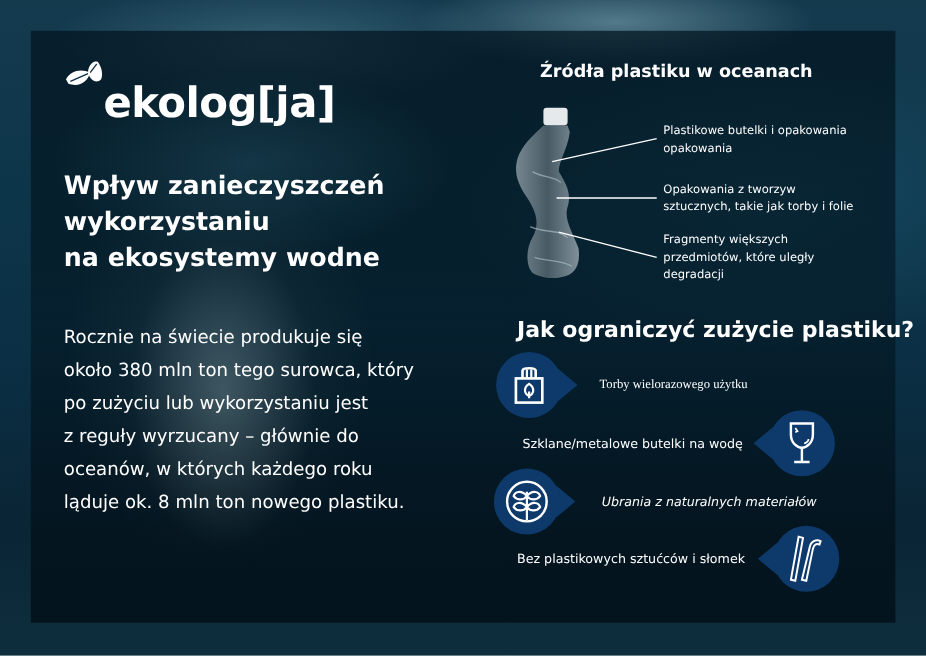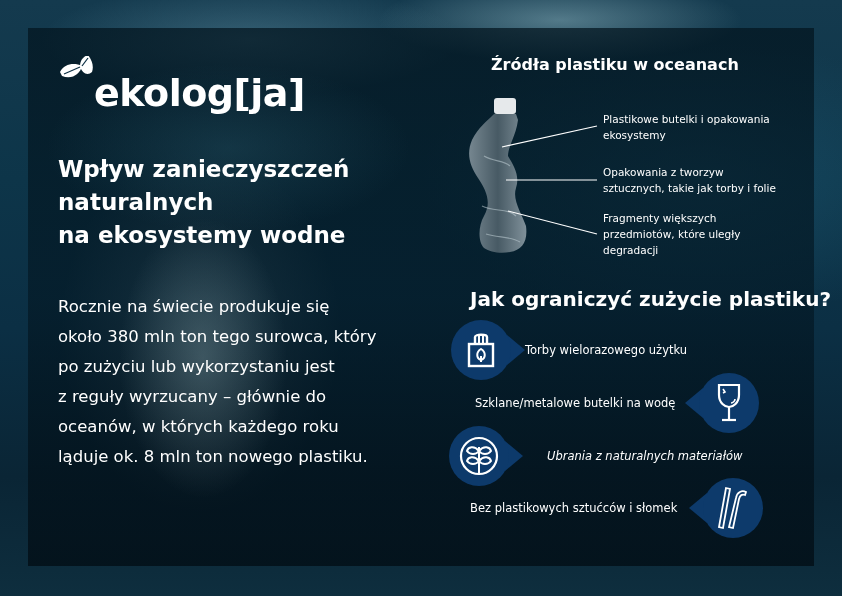--- a/index.html
+++ b/index.html
@@ -84,21 +84,21 @@
     <path d="M2 16 C6 8, 16 6, 24 10 C22 18, 14 24, 4 20 Z" fill="#fff"></path>
     <path d="M22 10 C22 4, 26 0, 30 -1 C34 4, 36 10, 34 16 C30 20, 24 18, 22 10 Z" fill="#fff"></path>
     <path d="M24 10 L30 2" stroke="#0b2f44" stroke-width="1.2" fill="none"></path>
     <path d="M6 18 L22 11" stroke="#0b2f44" stroke-width="1.2" fill="none"></path>
   </svg>
   <span class="logo-text">ekolog[ja]</span>
 </div>
 
 <div class="title">
   <div>Wpływ zanieczyszczeń</div>
-  <div>naturalnych</div>
+  <div>wykorzystaniu</div>
   <div>na ekosystemy wodne</div>
 </div>
 
 <div class="body-text">
   <div>Rocznie na świecie produkuje się</div>
   <div>około 380 mln ton tego surowca, który</div>
   <div>po zużyciu lub wykorzystaniu jest</div>
   <div>z reguły wyrzucany – głównie do</div>
   <div>oceanów, w których każdego roku</div>
   <div>ląduje ok. 8 mln ton nowego plastiku.</div>
@@ -120,21 +120,21 @@
 </svg>
 
 <svg class="leader" width="110" height="130" viewBox="0 0 110 130">
   <line x1="2" y1="37" x2="97" y2="16" stroke="#fff" stroke-width="1.2"></line>
   <line x1="6" y1="70" x2="97" y2="70" stroke="#fff" stroke-width="1.2"></line>
   <line x1="8" y1="101" x2="97" y2="124" stroke="#fff" stroke-width="1.2"></line>
 </svg>
 
 <div class="src-item" style="top:111px;">
   <div>Plastikowe butelki i opakowania</div>
-  <div>ekosystemy</div>
+  <div>opakowania</div>
 </div>
 <div class="src-item" style="top:164px;">
   <div>Opakowania z tworzyw</div>
   <div>sztucznych, takie jak torby i folie</div>
 </div>
 <div class="src-item" style="top:210px;">
   <div>Fragmenty większych</div>
   <div>przedmiotów, które uległy</div>
   <div>degradacji</div>
 </div>
@@ -146,21 +146,21 @@
     <svg width="30" height="36" viewBox="0 0 30 36">
       <rect x="3" y="12" width="24" height="22" fill="none" stroke="#fff" stroke-width="2.4"></rect>
       <path d="M9 12 V5 C9 2, 21 2, 21 5 V12" fill="none" stroke="#fff" stroke-width="2.4"></path>
       <line x1="13" y1="4" x2="13" y2="12" stroke="#fff" stroke-width="2"></line>
       <line x1="17" y1="4" x2="17" y2="12" stroke="#fff" stroke-width="2"></line>
       <path d="M15 17 C20 20, 20 26, 15 28 C10 26, 10 20, 15 17 Z" fill="none" stroke="#fff" stroke-width="2"></path>
       <line x1="15" y1="24" x2="15" y2="30" stroke="#fff" stroke-width="2"></line>
     </svg>
   </div>
   <div class="tip-arrow-right"></div>
-  <span class="tip-label" style="">Torby wielorazowego użytku</span>
+  <span class="tip-label" style="margin-left:20px;font-family:Liberation Serif, serif;">Torby wielorazowego użytku</span>
 </div>
 
 <div class="tip" style="left:475px; top:373px;text-align:center;">
   <span class="tip-label" style="margin-right:10px;">Szklane/metalowe butelki na wodę</span>
   <div class="tip-arrow-left"></div>
   <div class="tip-circle">
     <svg width="28" height="40" viewBox="0 0 28 40">
       <path d="M4 2 H24 V12 C24 20, 18 24, 14 24 C10 24, 4 20, 4 12 Z" fill="none" stroke="#fff" stroke-width="2.2"></path>
       <path d="M8 6 L10 9 L8 10" fill="none" stroke="#fff" stroke-width="1.6"></path>
       <path d="M20 16 C20 18, 18 20, 16 20" fill="none" stroke="#fff" stroke-width="1.6"></path>

